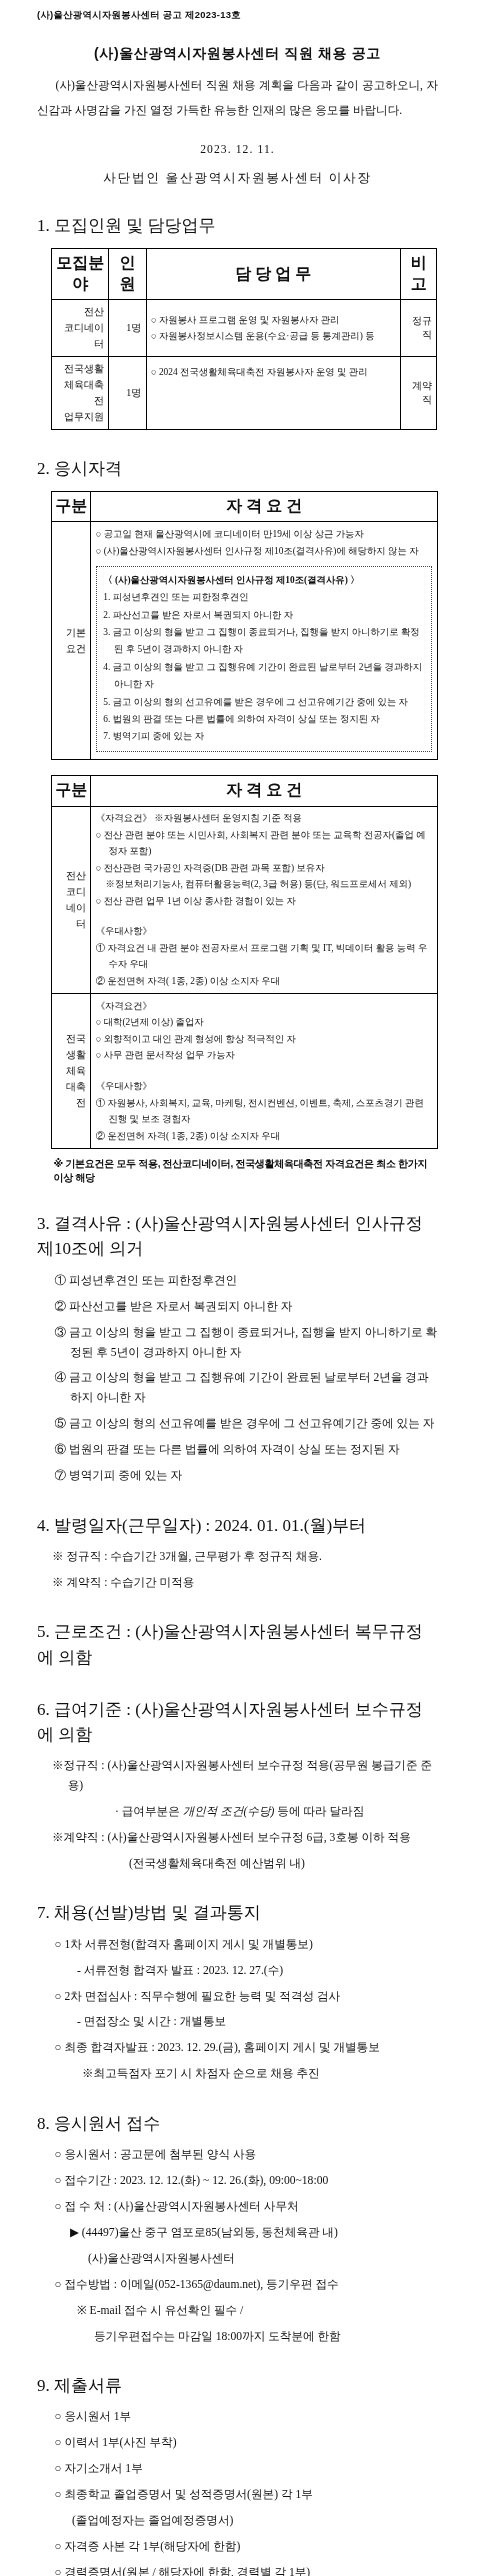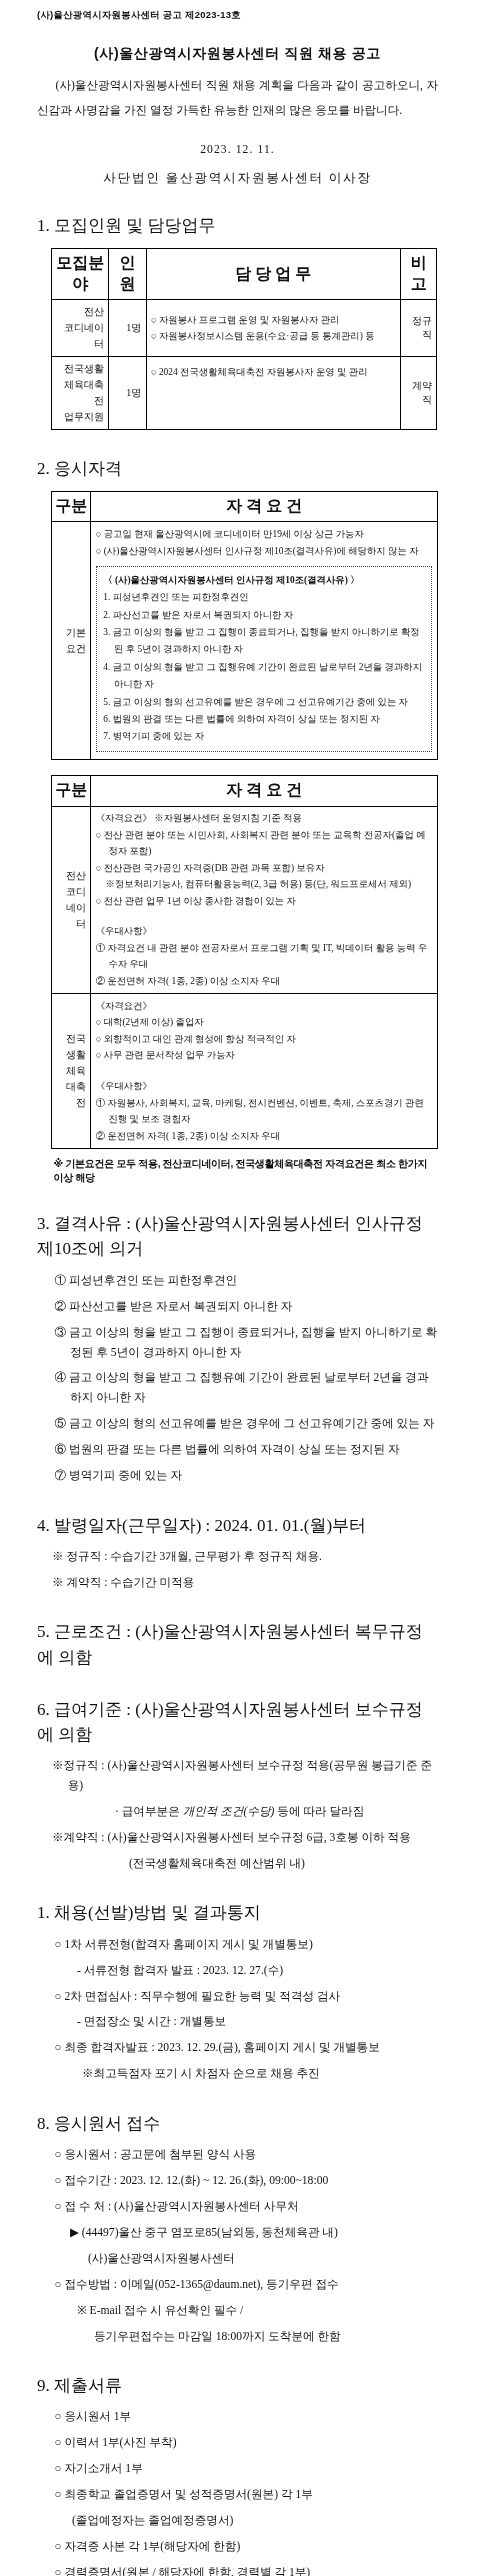--- a/index.html
+++ b/index.html
@@ -194,21 +194,21 @@
   <div class="ln n4">※ 계약직 : 수습기간 미적용</div>
 
   <div class="sec-h">5. 근로조건 : (사)울산광역시자원봉사센터 복무규정에 의함</div>
 
   <div class="sec-h">6. 급여기준 : (사)울산광역시자원봉사센터 보수규정에 의함</div>
   <div class="ln n4">※정규직 : (사)울산광역시자원봉사센터 보수규정 적용(공무원 봉급기준 준용)</div>
   <div class="ln n6sub"><span>· 급여부분은 </span><span class="u-it">개인적 조건(수당)</span><span> 등에 따라 달라짐</span></div>
   <div class="ln n4">※계약직 : (사)울산광역시자원봉사센터 보수규정 6급, 3호봉 이하 적용</div>
   <div class="ln n6b2">(전국생활체육대축전 예산범위 내)</div>
 
-  <div class="sec-h">1. 채용(선발)방법 및 결과통지</div>
+  <div class="sec-h">7. 채용(선발)방법 및 결과통지</div>
   <div class="ln l1">○ 1차 서류전형(합격자 홈페이지 게시 및 개별통보)</div>
   <div class="ln l2">- 서류전형 합격자 발표 : 2023. 12. 27.(수)</div>
   <div class="ln l1">○ 2차 면접심사 : 직무수행에 필요한 능력 및 적격성 검사</div>
   <div class="ln l2">- 면접장소 및 시간 : 개별통보</div>
   <div class="ln l1">○ 최종 합격자발표 : 2023. 12. 29.(금), 홈페이지 게시 및 개별통보</div>
   <div class="ln l2b">※최고득점자 포기 시 차점자 순으로 채용 추진</div>
 
   <div class="sec-h">8. 응시원서 접수</div>
   <div class="ln l1">○ 응시원서 : 공고문에 첨부된 양식 사용</div>
   <div class="ln l1">○ 접수기간 : 2023. 12. 12.(화) ~ 12. 26.(화), 09:00~18:00</div>

